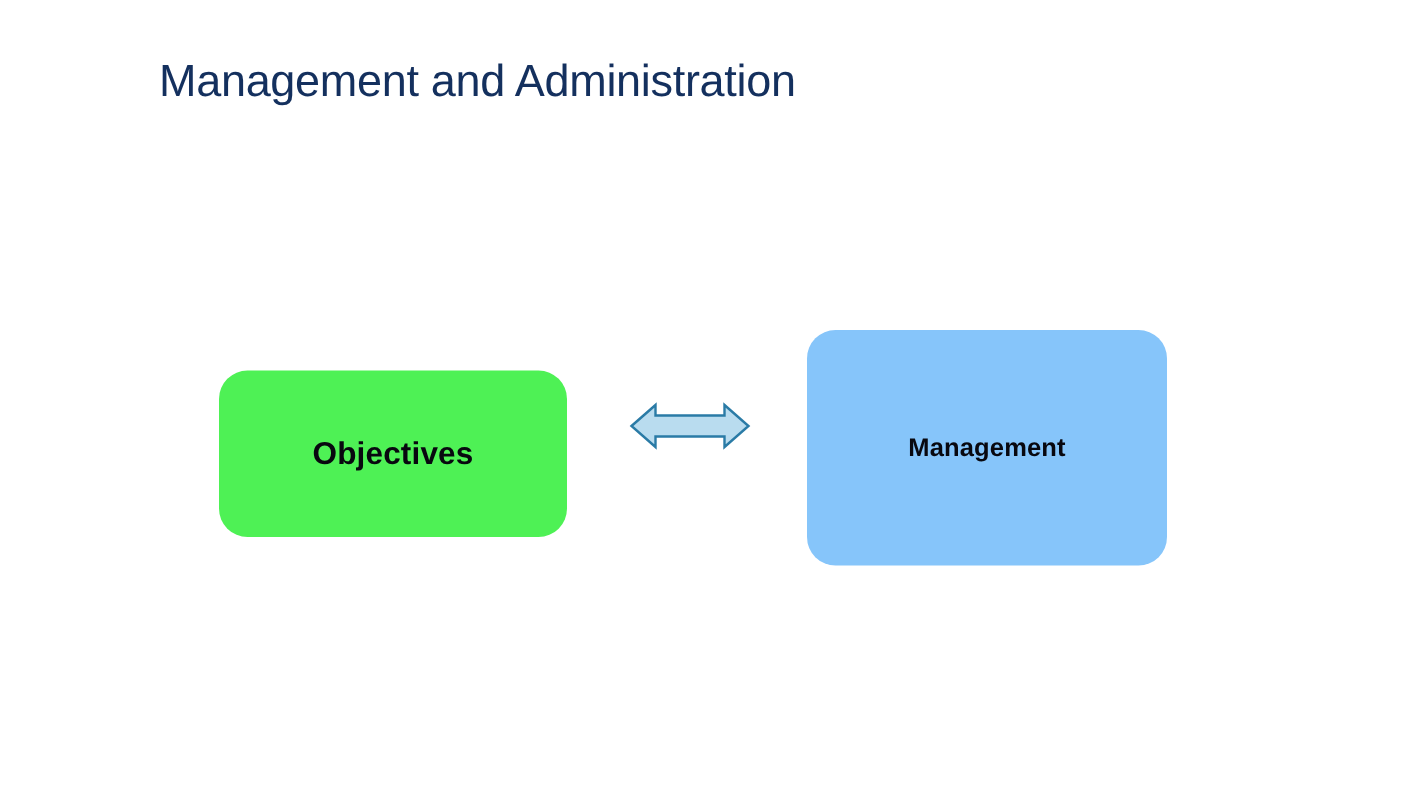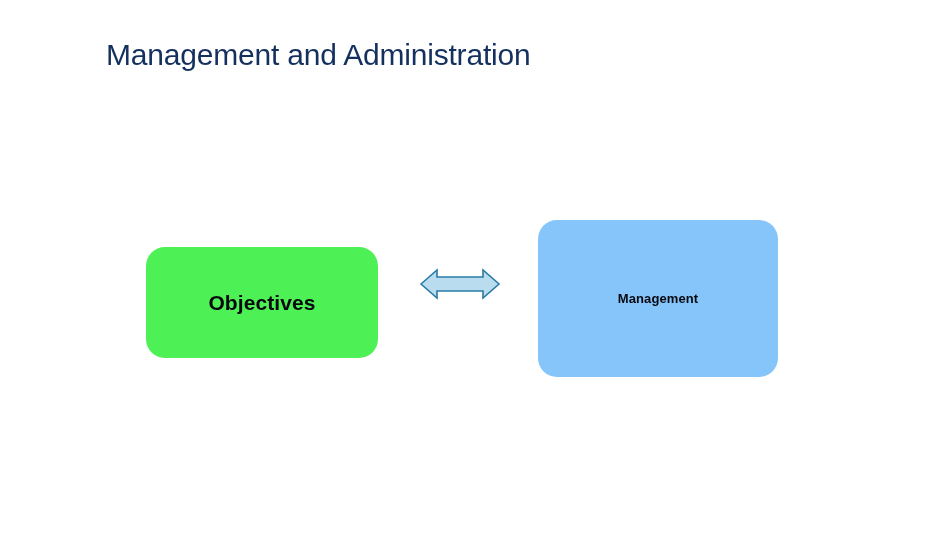--- a/index.html
+++ b/index.html
@@ -64,21 +64,21 @@
 
   #management-box {
     left: 538px;
     top: 220px;
     width: 240px;
     height: 157px;
     background: #86c5fa;
     border-radius: 19px;
   }
   #management-label {
-    font-size: 13px;
+    font-size: 17px;
     line-height: 28px;
     letter-spacing: 0.1px;
     padding: 0 10px;
   }
   #management-label .ln {
     display: block;
   }
 
   
   #double-arrow {

